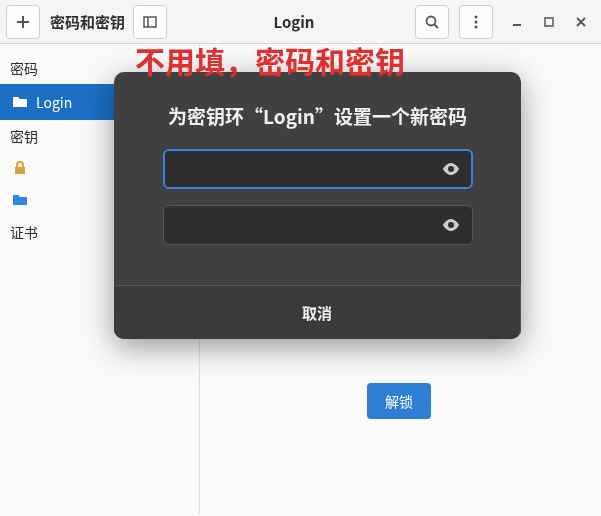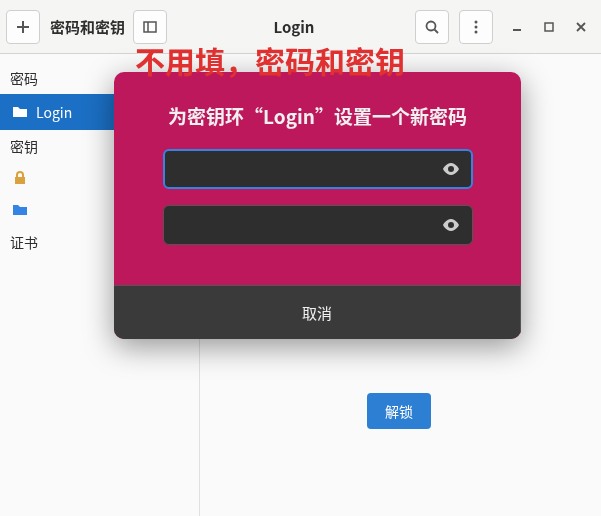--- a/index.html
+++ b/index.html
@@ -1,42 +1,42 @@
 <!DOCTYPE html>
 <html><head>
   <meta charset="utf-8">
   <style>
     * { margin: 0; padding: 0; box-sizing: border-box; font-family: -apple-system, "Noto Sans CJK SC", sans-serif; }
     body { width: 601px; height: 516px; background: #fafafa; overflow: hidden; position: relative; }
-    .titlebar { height: 54px; background: #f5f5f4; border-bottom: 1px solid #d4d4d4; display: flex; align-items: center; padding: 0 6px; }
+    .titlebar { height: 44px; background: #f5f5f4; border-bottom: 1px solid #d4d4d4; display: flex; align-items: center; padding: 0 6px; }
     .tb-btn { width: 34px; height: 34px; border: 1px solid #cfcfcf; border-radius: 4px; background: #fdfdfd; display: flex; align-items: center; justify-content: center; margin-right: 6px; cursor: pointer; }
     .tb-title { font-weight: bold; font-size: 15px; color: #2e2e2e; margin-left: 4px; margin-right: 8px; }
     .tb-center { flex: 1; text-align: center; font-weight: bold; font-size: 15px; color: #2e2e2e; }
     .tb-right { display: flex; align-items: center; gap: 4px; }
     .win-btn { width: 28px; height: 28px; display: flex; align-items: center; justify-content: center; cursor: pointer; color: #555; }
     .main { display: flex; height: calc(100% - 46px); }
     .sidebar { width: 200px; background: #fafafa; border-right: 1px solid #e0e0e0; padding-top: 8px; }
     .side-head { font-weight: normal; font-size: 14px; padding: 6px 10px; color: #2e2e2e; }
     .side-item { display: flex; align-items: center; padding: 8px 12px; font-size: 14px; color: #2e2e2e; cursor: pointer; gap: 8px; }
     .side-item.active { background: #1b6fc4; color: #fff; }
     .side-icon { width: 16px; height: 16px; display: inline-block; }
     .content { flex: 1; position: relative; background: #fafafa; }
     .unlock-btn { position: absolute; right: 170px; bottom: 95px; background: #2d7fd3; color: #fff; border: none; border-radius: 4px; padding: 8px 18px; font-size: 14px; cursor: pointer; }
     .overlay-text { position: absolute; top: 38px; left: 135px; font-size: 30px; font-weight: bold; color: #e03030; z-index: 20; white-space: nowrap; }
     .modal-backdrop { position: absolute; inset: 0; background: rgba(0,0,0,0.0); z-index: 10; }
-    .modal { position: absolute; top: 72px; left: 114px; width: 407px; background: #be185d; border-radius: 10px; color: #f0f0f0; z-index: 15; box-shadow: 0 8px 30px rgba(0,0,0,0.4); overflow: hidden; }
+    .modal { position: absolute; top: 72px; left: 114px; width: 407px; background: #404040; border-radius: 10px; color: #f0f0f0; z-index: 15; box-shadow: 0 8px 30px rgba(0,0,0,0.4); overflow: hidden; }
     .modal-body { padding: 30px 24px 24px; text-align: center; }
     .modal-title { font-size: 19px; font-weight: bold; margin-bottom: 20px; }
     .modal-desc { font-size: 14px; line-height: 1.7; margin-bottom: 22px; color: #f0f0f0; }
     .pw-field { position: relative; margin: 0 auto 16px; width: 310px; }
     .pw-input { width: 100%; height: 40px; background: #2e2e2e; border: 1px solid #555; border-radius: 6px; color: #fff; padding: 0 44px 0 12px; font-size: 14px; }
     .pw-input.focused { border: 2px solid #3584e4; }
     .eye-btn { position: absolute; right: 8px; top: 50%; transform: translateY(-50%); width: 28px; height: 28px; display: flex; align-items: center; justify-content: center; cursor: pointer; color: #ccc; }
     .modal-actions { display: flex; border-top: 1px solid #555; }
-    .modal-actions button { flex: 1; background: #3a3a3a; border: none; color: #f0f0f0; font-size: 15px; padding: 16px 0; cursor: pointer; font-weight: normal; }
+    .modal-actions button { flex: 1; background: #3a3a3a; border: none; color: #f0f0f0; font-size: 15px; padding: 16px 0; cursor: pointer; font-weight: bold; }
     .modal-actions button:first-child { border-right: 1px solid #555; }
   </style>
 </head>
 <body>
 
 <div class="titlebar">
   <div class="tb-btn">
     <svg class="side-icon" viewBox="0 0 16 16">
         <path d="M7 2h2v5h5v2H9v5H7V9H2V7h5z" fill="#555"></path>
       </svg>

